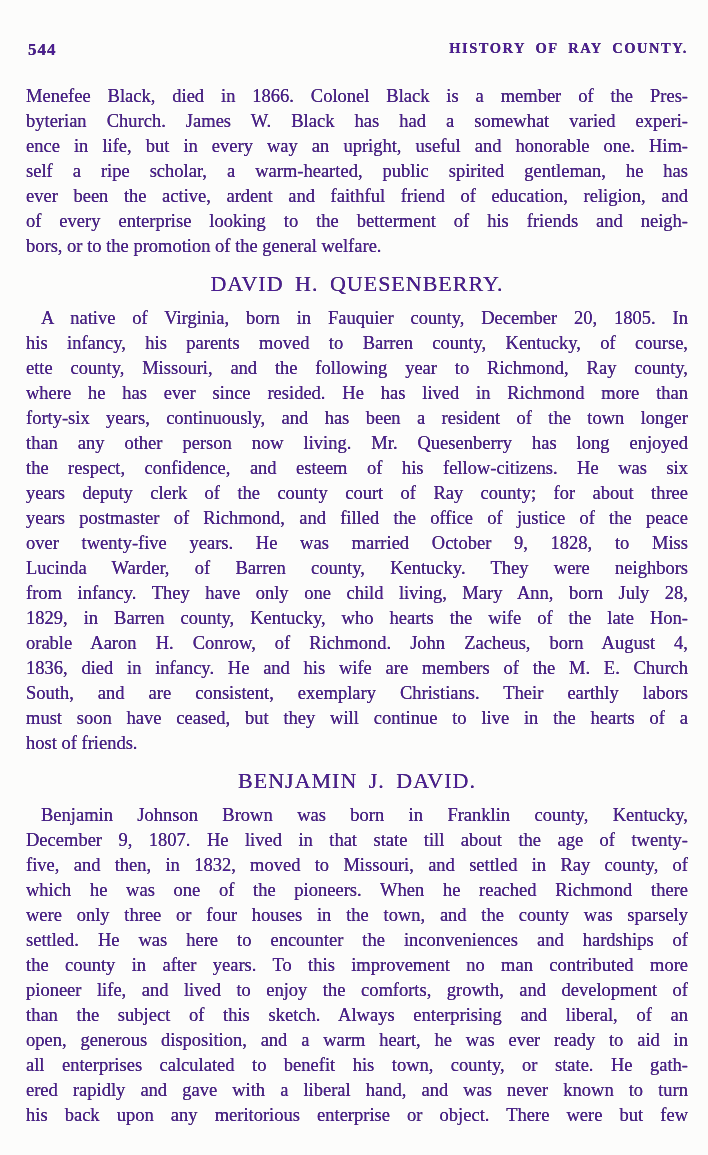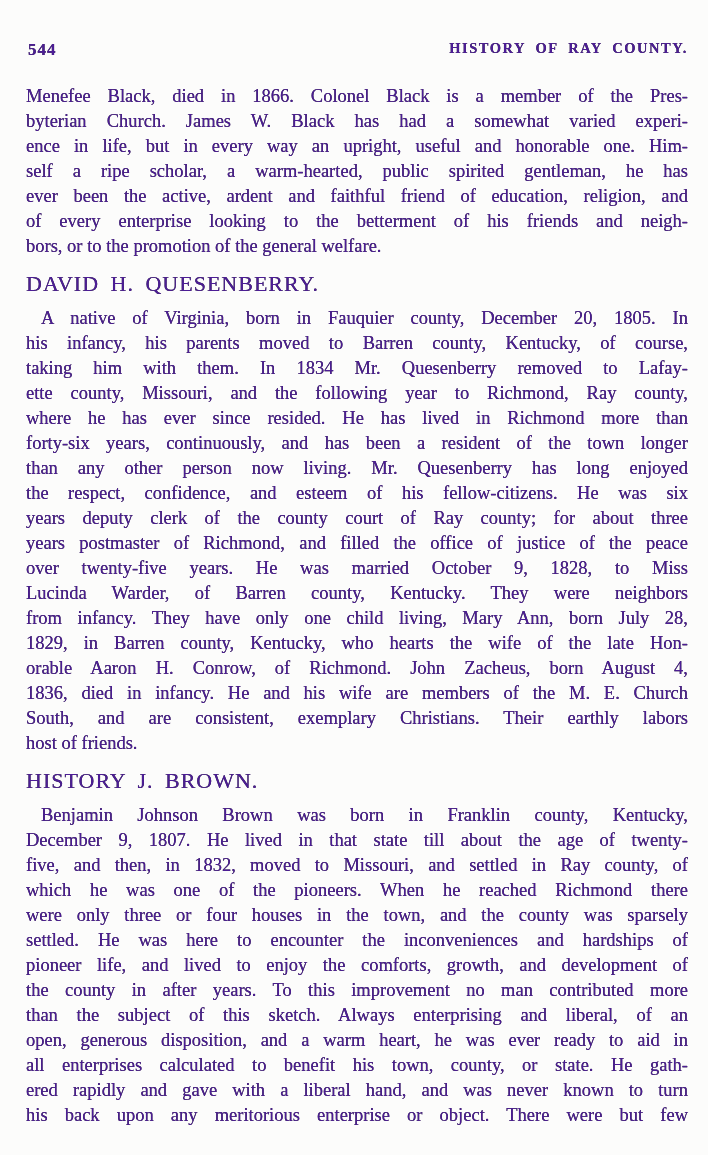--- a/index.html
+++ b/index.html
@@ -58,21 +58,21 @@
   }
   .line.indent {
     text-indent: 15px;
     font-family: Liberation Serif, serif;
   }
   .heading {
     margin: 12px 0 9px 0;
     font-size: 22px;
     font-weight: normal;
     line-height: 26px;
-    text-align: left;
+    text-align: center;
     letter-spacing: 1px;
     word-spacing: 5px;
   }
 </style>
 </head>
 <body>
 
 <div class="page">
 
   <div class="running-header">
@@ -88,49 +88,49 @@
     <div class="line">ever been the active, ardent and faithful friend of education, religion, and</div>
     <div class="line">of every enterprise looking to the betterment of his friends and neigh-</div>
     <div class="line last">bors, or to the promotion of the general welfare.</div>
   </div>
 
   <h2 class="heading">DAVID H. QUESENBERRY.</h2>
 
   <div class="para">
     <div class="line indent">A native of Virginia, born in Fauquier county, December 20, 1805.  In</div>
     <div class="line">his infancy, his parents moved to Barren county, Kentucky, of course,</div>
-    <div class="line">taking him with them.  In 1834 Mr. Quesenberry removed to Lafay-</div>
     <div class="line">ette county, Missouri, and the following year to Richmond, Ray county,</div>
     <div class="line">where he has ever since resided.  He has lived in Richmond more than</div>
     <div class="line">forty-six years, continuously, and has been a resident of the town longer</div>
     <div class="line">than any other person now living.  Mr. Quesenberry has long enjoyed</div>
     <div class="line">the respect, confidence, and esteem of his fellow-citizens.  He was six</div>
     <div class="line">years deputy clerk of the county court of Ray county; for about three</div>
     <div class="line">years postmaster of Richmond, and filled the office of justice of the peace</div>
     <div class="line">over twenty-five years.  He was married October 9, 1828, to Miss</div>
     <div class="line">Lucinda Warder, of Barren county, Kentucky.  They were neighbors</div>
     <div class="line">from infancy.  They have only one child living, Mary Ann, born July 28,</div>
     <div class="line">1829, in Barren county, Kentucky, who hearts the wife of the late Hon-</div>
     <div class="line">orable Aaron H. Conrow, of Richmond.  John Zacheus, born August 4,</div>
     <div class="line">1836, died in infancy.  He and his wife are members of the M. E. Church</div>
     <div class="line">South, and are consistent, exemplary Christians.  Their earthly labors</div>
+    <div class="line">must soon have ceased, but they will continue to live in the hearts of a</div>
     <div class="line last">host of friends.</div>
   </div>
 
-  <h2 class="heading">HISTORY J. BROWN.</h2>
+  <h2 class="heading">BENJAMIN J. DAVID.</h2>
 
   <div class="para">
     <div class="line indent">Benjamin Johnson Brown was born in  Franklin county, Kentucky,</div>
     <div class="line">December 9, 1807.  He lived in that state till about the age of twenty-</div>
     <div class="line">five, and then, in 1832, moved to Missouri, and settled in Ray county, of</div>
     <div class="line">which he was one of the pioneers.  When he reached Richmond there</div>
     <div class="line">were only three or four houses in the town, and the county was sparsely</div>
     <div class="line">settled.  He was here to encounter the inconveniences and hardships of</div>
+    <div class="line">the county in after years.  To this improvement no man contributed more</div>
     <div class="line">pioneer life, and lived to enjoy the comforts, growth, and development of</div>
-    <div class="line">the county in after years.  To this improvement no man contributed more</div>
     <div class="line">than the subject of this sketch.  Always enterprising and liberal, of an</div>
     <div class="line">open, generous disposition, and a warm heart, he was ever ready to aid in</div>
     <div class="line">all enterprises calculated to benefit his town, county, or state.  He gath-</div>
     <div class="line">ered rapidly and gave with a liberal hand, and was never known to turn</div>
     <div class="line">his back upon any meritorious enterprise or object.  There were but few</div>
   </div>
 
 </div>
 
 </body></html>

